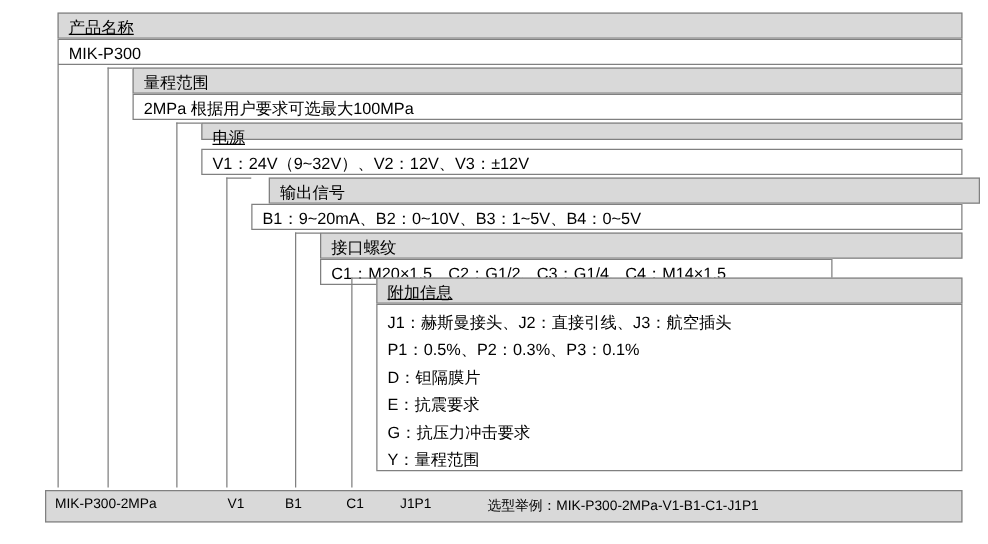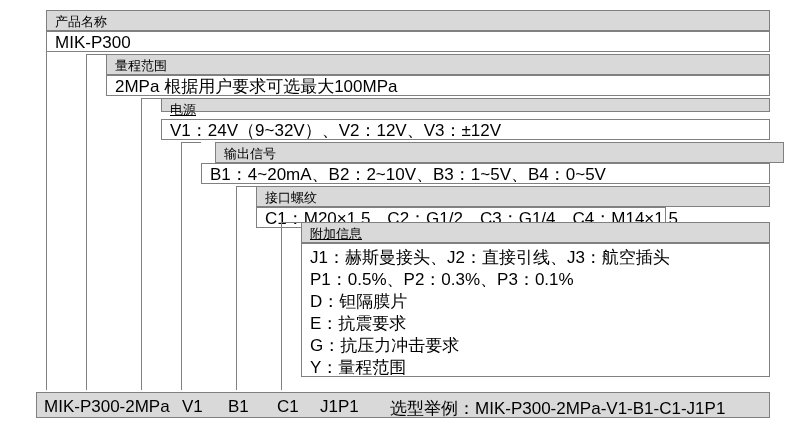--- a/index.html
+++ b/index.html
@@ -26,21 +26,21 @@
   }
   .hdr {
     background: #d9d9d9;
     font-size: 13px;
     line-height: 19px;
     padding: 1px 0 0 8px;
     white-space: nowrap;
   }
   .body {
     background: #ffffff;
-    font-size: 17px;
+    font-size: 13px;
     line-height: 19px;
     padding: 1px 0 0 8px;
     white-space: nowrap;
   }
   .body.multi {
     line-height: 22px;
     padding-top: 3px;
   }
   .vline {
     position: absolute;
@@ -57,43 +57,43 @@
     box-sizing: border-box;
     border: 1px solid #808080;
     background: #d9d9d9;
     font-size: 13px;
     line-height: 19px;
     white-space: nowrap;
   }
   .fcell {
     position: absolute;
     top: 3px;
-    font-size: 17px;
+    font-size: 11px;
     white-space: nowrap;
   }
   .line-row {
     display: block;
   }
 </style>
 </head>
 <body>
 
 <div id="root">
 
-  <div class="blk hdr" style="left:46px; top:10px; width:724px; height:21px;">产品名称</div>
+  <div class="blk hdr" style="left:46px; top:10px; width:724px; height:21px;text-decoration:underline;">产品名称</div>
   <div class="blk body" style="left:46px; top:31px; width:724px; height:21px;">MIK-P300</div>
 
   <div class="blk hdr" style="left:106px; top:54px; width:664px; height:21px;">量程范围</div>
   <div class="blk body" style="left:106px; top:75px; width:664px; height:21px;">2MPa 根据用户要求可选最大100MPa</div>
 
   <div class="blk hdr" style="left:161px; top:98px; width:609px; height:14px;text-decoration:underline;">电源</div>
   <div class="blk body" style="left:161px; top:119px; width:609px; height:21px;">V1：24V（9~32V）、V2：12V、V3：±12V</div>
 
   <div class="blk hdr" style="left:201px; top:142px; width:569px; height:21px;margin-left:14px;">输出信号</div>
-  <div class="blk body" style="left:201px; top:163px; width:569px; height:21px;">B1：4~20mA、B2：2~10V、B3：1~5V、B4：0~5V</div>
+  <div class="blk body" style="left:201px; top:163px; width:569px; height:21px;">B1：9~20mA、B2：0~10V、B3：1~5V、B4：0~5V</div>
 
   <div class="blk hdr" style="left:256px; top:186px; width:514px; height:21px;">接口螺纹</div>
   <div class="blk body" style="left:256px; top:207px; width:410px; height:21px;">C1：M20×1.5、C2：G1/2、C3：G1/4、C4：M14×1.5</div>
 
   <div class="blk hdr" style="left:301px; top:222px; width:469px; height:21px;text-decoration:underline;">附加信息</div>
   <div class="blk body multi" style="left:301px; top:243px; width:469px; height:134px;">
     <span class="line-row">J1：赫斯曼接头、J2：直接引线、J3：航空插头</span>
     <span class="line-row">P1：0.5%、P2：0.3%、P3：0.1%</span>
     <span class="line-row">D：钽隔膜片</span>
     <span class="line-row">E：抗震要求</span>

